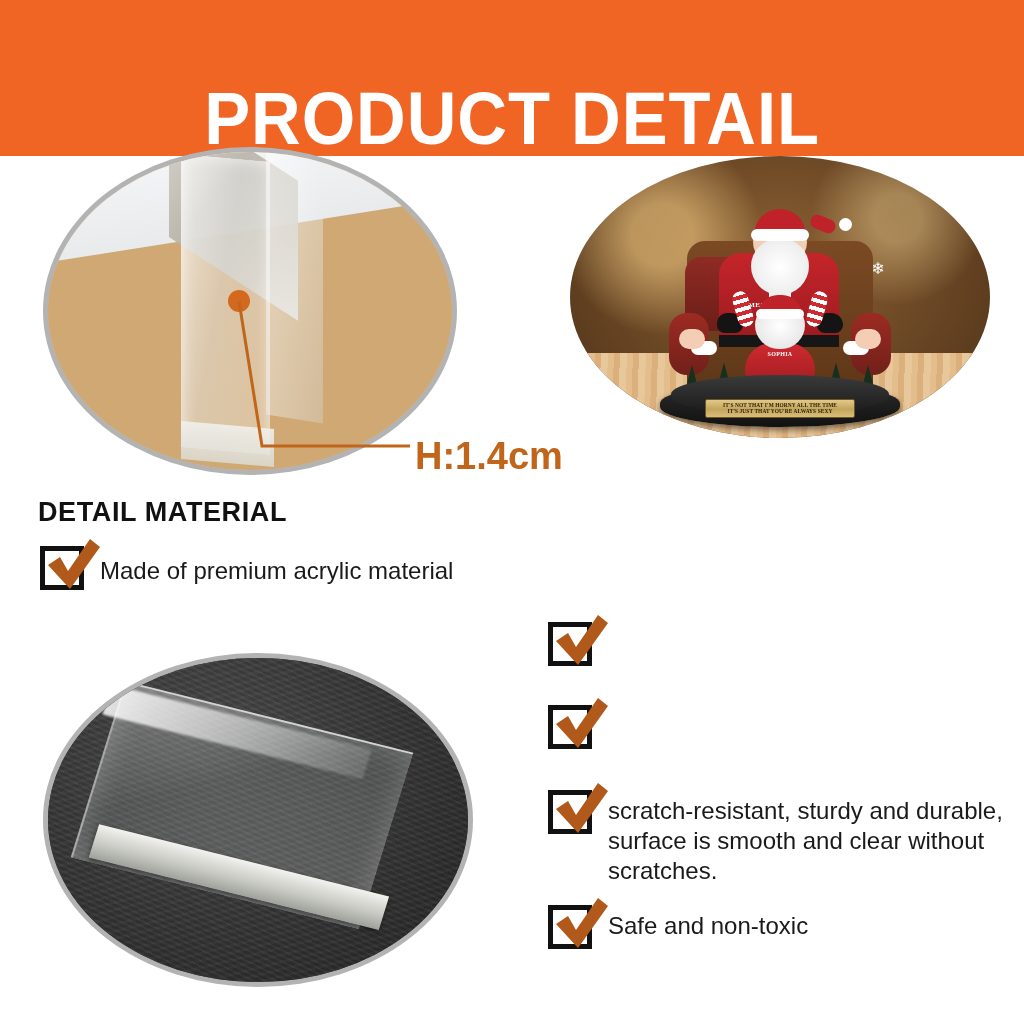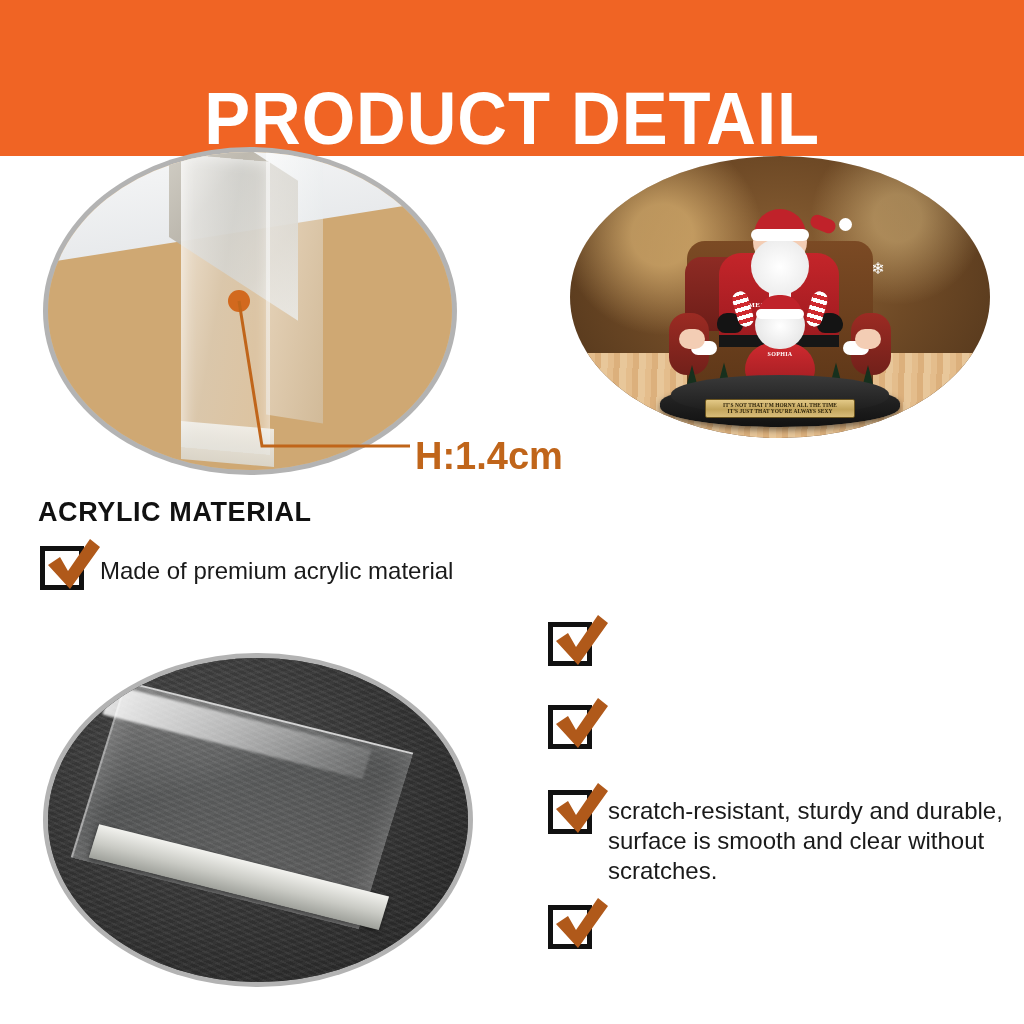--- a/index.html
+++ b/index.html
@@ -276,21 +276,21 @@
     </div>
   </div>
 
   <div class="oval" id="oval-slab">
     <div class="slate"></div>
     <div class="slab"></div>
     <div class="slab-sheen"></div>
     <div class="slab-edge"></div>
   </div>
 
-  <div class="col-head" id="head-acrylic">ACRYLIC MATERIAL</div>
+  <div class="col-head" id="head-acrylic">DETAIL MATERIAL</div>
 
   <div class="feat" id="feat-acrylic">
     <div class="cb">
       <svg class="tick" viewBox="0 0 62 58">
         <polygon points="6,28 18,20 26,34 48,2 58,10 28,52" fill="#B0591A"></polygon>
       </svg>
     </div>
     <div class="feat-text">Made of premium acrylic material</div>
   </div>
 
@@ -320,15 +320,16 @@
     </div>
     <div class="feat-text">scratch-resistant, sturdy and durable, surface is smooth and clear without scratches.</div>
   </div>
 
   <div class="feat" id="gift-5">
     <div class="cb">
       <svg class="tick" viewBox="0 0 62 58">
         <polygon points="6,28 18,20 26,34 48,2 58,10 28,52" fill="#B0591A"></polygon>
       </svg>
     </div>
+    <div class="feat-text">Safe and non-toxic</div>
   </div>
 
 </div>
 
 </body></html>

